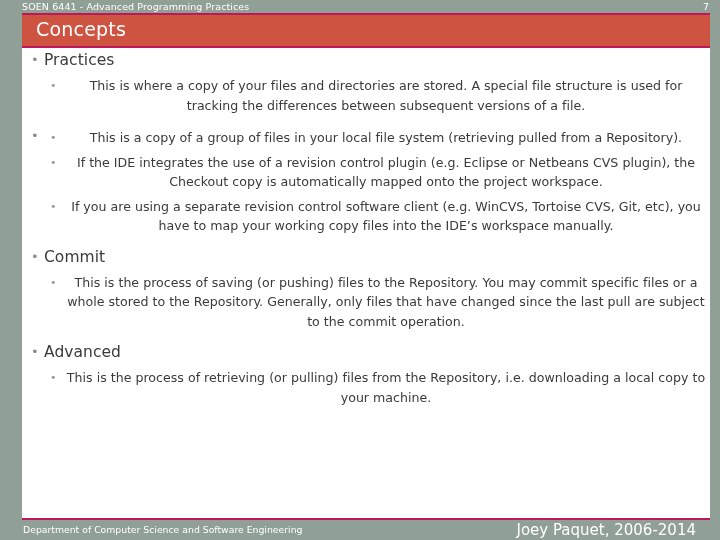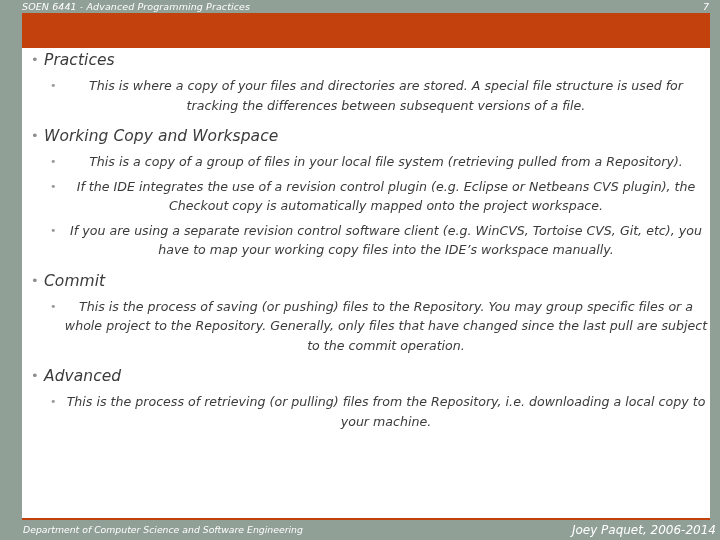--- a/index.html
+++ b/index.html
@@ -10,23 +10,22 @@
     width: 720px;
     height: 540px;
     background: #ffffff;
     font-family: "DejaVu Sans", sans-serif;
     overflow: hidden;
   }
   .slide {
     position: relative;
     width: 720px;
     height: 540px;
-    background: #c2410c;
+    background: #be185d;
     overflow: hidden;
-    font-style: italic;
   }
 
   
   .header-band {
     position: absolute;
     left: 0;
     top: 0;
     width: 720px;
     height: 13px;
     background: #91a096;
@@ -168,61 +167,63 @@
     width: 720px;
     text-align: left;
     font-size: 9.3px;
     color: #ffffff;
     line-height: 18px;
     white-space: nowrap;
     margin-left: 23px;
   }
   .footer-right {
     position: absolute;
-    right: 4px;
+    right: 24px;
     top: 521px;
-    font-size: 12px;
+    font-size: 15px;
     color: #ffffff;
     line-height: 18px;
     white-space: nowrap;
   }
 </style>
 </head>
 <body>
 
 <div class="slide">
 
   <div class="header-band"></div>
   <div class="header-title">SOEN 6441 - Advanced Programming Practices</div>
   <div class="header-page">7</div>
 
   <div class="strip-left"></div>
   <div class="strip-right"></div>
 
+  <div class="title-banner">
+    <div class="title-banner-text">Concepts</div>
+  </div>
 
   <div class="content">
 
     <div class="lvl1-group">
       <div class="lvl1">
         <span class="bullet">•</span>
         <span>Practices</span>
       </div>
       <div class="sp-c"></div>
       <div class="lvl2">
         <span class="bullet">•</span>
         <span class="lvl2-text">This is where a copy of your files and directories are stored. A special file structure is used for tracking the differences between subsequent versions of a file.</span>
       </div>
     </div>
 
     <div class="sp-a"></div>
 
     <div class="lvl1-group">
       <div class="lvl1">
         <span class="bullet">•</span>
-        <span>Working Copy and Workspace</span>
       </div>
       <div class="sp-c"></div>
       <div class="lvl2">
         <span class="bullet">•</span>
         <span class="lvl2-text">This is a copy of a group of files in your local file system (retrieving pulled from a Repository).</span>
       </div>
       <div class="sp-b"></div>
       <div class="lvl2">
         <span class="bullet">•</span>
         <span class="lvl2-text">If the IDE integrates the use of a revision control plugin (e.g. Eclipse or Netbeans CVS plugin), the Checkout copy is automatically mapped onto the project workspace.</span>
@@ -237,21 +238,21 @@
     <div class="sp-a"></div>
 
     <div class="lvl1-group">
       <div class="lvl1">
         <span class="bullet">•</span>
         <span>Commit</span>
       </div>
       <div class="sp-c"></div>
       <div class="lvl2">
         <span class="bullet">•</span>
-        <span class="lvl2-text">This is the process of saving (or pushing) files to the Repository. You may group specific files or a whole project to the Repository. Generally, only files that have changed since the last pull are subject to the commit operation.</span>
+        <span class="lvl2-text">This is the process of saving (or pushing) files to the Repository. You may commit specific files or a whole stored to the Repository. Generally, only files that have changed since the last pull are subject to the commit operation.</span>
       </div>
     </div>
 
     <div class="sp-a"></div>
 
     <div class="lvl1-group">
       <div class="lvl1">
         <span class="bullet">•</span>
         <span>Advanced</span>
       </div>

